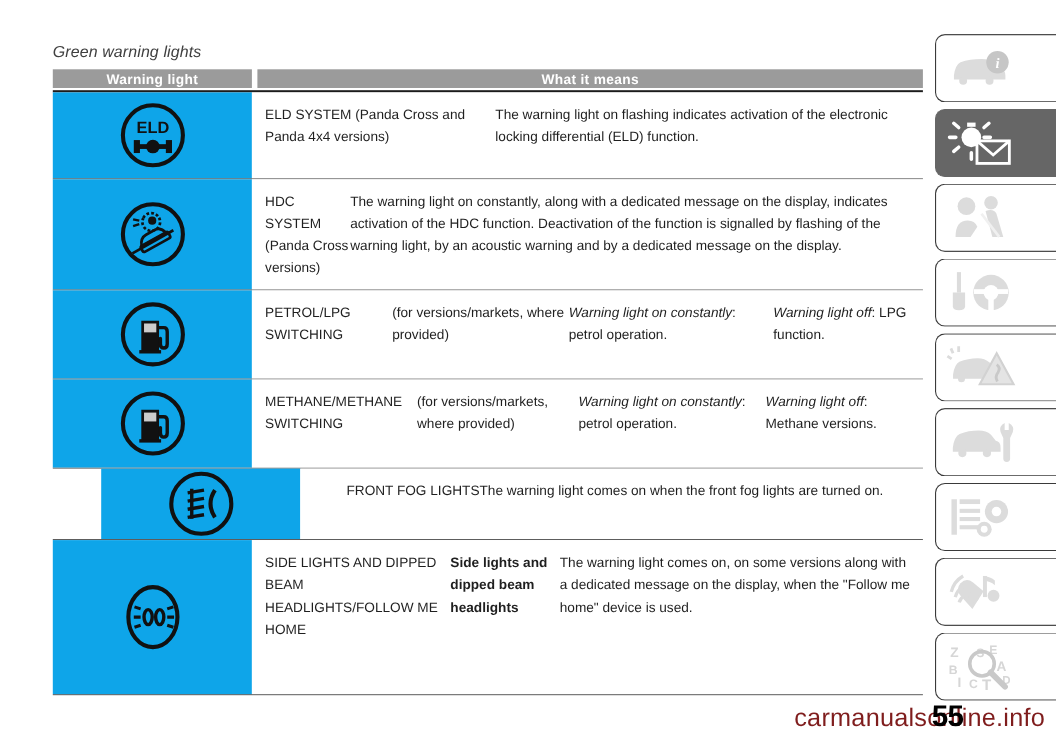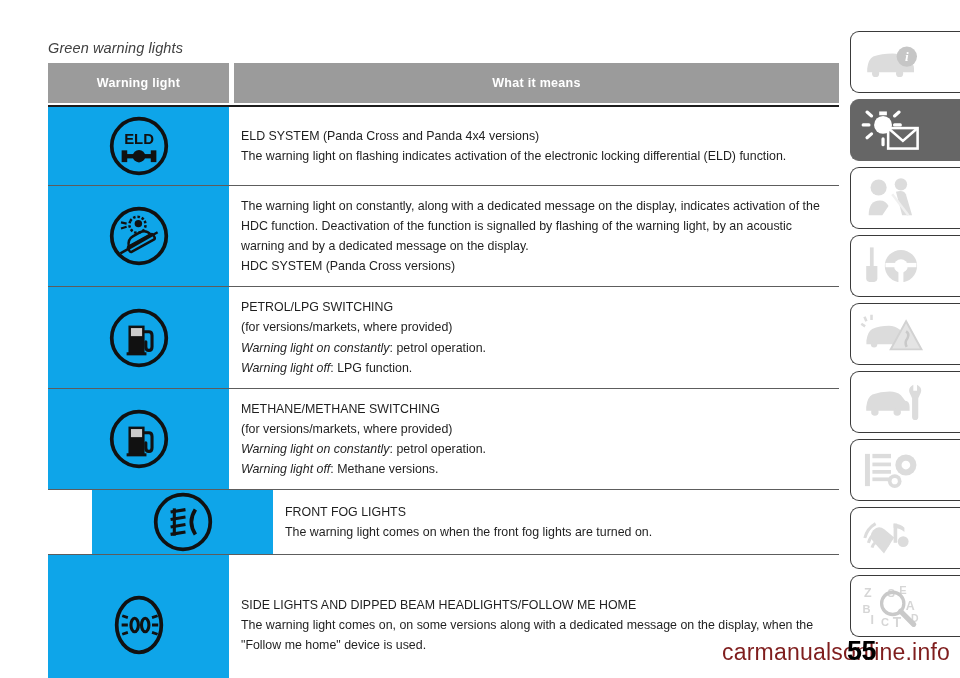--- a/index.html
+++ b/index.html
@@ -30,21 +30,21 @@
 
   
   .table {
     position: absolute;
     left: 48px;
     top: 63px;
     width: 791px;
   }
   .thead {
     display: flex;
-    height: 40px;
+    height: 17px;
     gap: 5px;
   }
   .th {
     background: #9b9b9b;
     color: #ffffff;
     font-size: 12.5px;
     font-weight: bold;
     display: flex;
     align-items: center;
     justify-content: center;
@@ -72,21 +72,21 @@
     display: flex;
     align-items: center;
     justify-content: center;
     flex: 0 0 181px;
   }
   .cell-text {
     flex: 1 1 auto;
     background: #ffffff;
     padding: 10px 6px 10px 12px;
     display: flex;
-    flex-direction: column;
+    flex-direction: row;
     justify-content: center;
   }
   .cell-text p {
     margin: 0;
     font-size: 12.4px;
     line-height: 1.62;
     color: #1f1f1f;
   }
   .cell-text p.b  { font-weight: bold; }
   .cell-text .it  { font-style: italic; }
@@ -201,22 +201,22 @@
           <path d="M32 58 q4 -12 14 -12 h14 q10 0 13 12 z" fill="none" stroke="#111" stroke-width="4"></path>
           <rect x="30" y="57" width="46" height="10" rx="3" fill="none" stroke="#111" stroke-width="4"></rect>
         </g>
 
         <path d="M36 26 a13 13 0 1 1 -0.1 0.2" fill="none" stroke="#111" stroke-width="4" stroke-dasharray="4 3"></path>
         <circle cx="49" cy="30" r="6" fill="#111"></circle>
         <path d="M30 35 l-9 3 m9 -8 l-9 -2" stroke="#111" stroke-width="3.5"></path>
       </svg>
     </div>
     <div class="cell-text">
+      <p>HDC SYSTEM (Panda Cross versions)</p>
       <p>The warning light on constantly, along with a dedicated message on the display, indicates activation of the HDC function. Deactivation of the function is signalled by flashing of the warning light, by an acoustic warning and by a dedicated message on the display.</p>
-      <p>HDC SYSTEM (Panda Cross versions)</p>
     </div>
   </div>
 
   <div class="trow h-lpg">
     <div class="cell-icon">
       <svg class="glyph" width="62" height="62" viewBox="0 0 100 100">
         <circle cx="50" cy="50" r="44" fill="none" stroke="#111" stroke-width="6"></circle>
         <path d="M33 30 h26 v45 h-26 z" fill="#111"></path>
         <rect x="37" y="34" width="18" height="13" fill="#cccccc"></rect>
         <path d="M59 40 h7 q5 0 5 6 v18 q0 6 -5 6 q-5 0 -5 -6 v-8" fill="none" stroke="#111" stroke-width="5" stroke-linecap="round"></path>
@@ -269,20 +269,21 @@
       <svg class="glyph" width="62" height="62" viewBox="0 0 100 100">
         <ellipse cx="50" cy="50" rx="36" ry="44" fill="none" stroke="#111" stroke-width="6"></ellipse>
         <ellipse cx="43" cy="50" rx="6" ry="11" fill="none" stroke="#111" stroke-width="5"></ellipse>
         <ellipse cx="60" cy="50" rx="6" ry="11" fill="none" stroke="#111" stroke-width="5"></ellipse>
         <path d="M32 38 l-9 -3 M32 50 l-10 0 M32 62 l-9 3" stroke="#111" stroke-width="4.5"></path>
         <path d="M71 38 l9 -3 M71 50 l10 0 M71 62 l9 3" stroke="#111" stroke-width="4.5"></path>
       </svg>
     </div>
     <div class="cell-text">
       <p>SIDE LIGHTS AND DIPPED BEAM HEADLIGHTS/FOLLOW ME HOME</p>
+      <p class="b">Side lights and dipped beam headlights</p>
       <p>The warning light comes on, on some versions along with a dedicated message on the display, when the "Follow me home" device is used.</p>
     </div>
   </div>
 
 </div>
 
 <div class="rail">
 
   <div class="tab">
     <svg width="60" height="40" viewBox="0 0 100 62">

